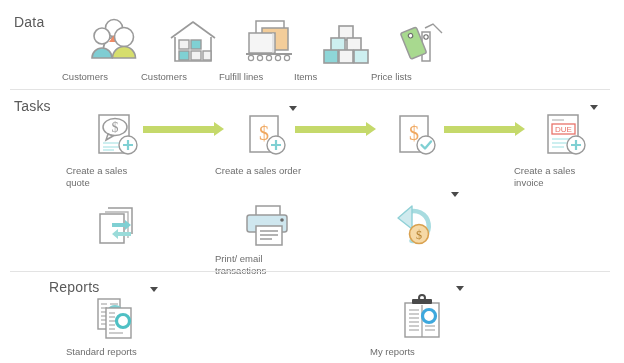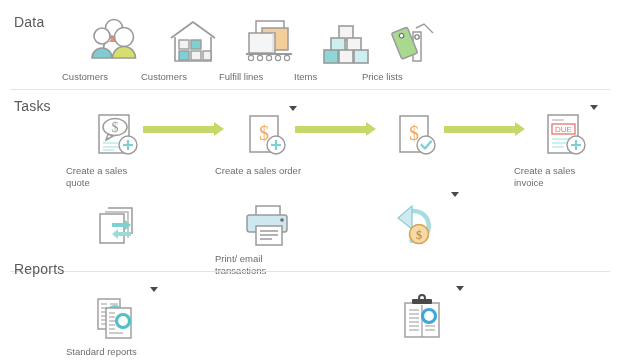--- a/index.html
+++ b/index.html
@@ -127,21 +127,21 @@
           <rect x="9" y="18" width="14" height="14" fill="#cdeff0" stroke="#9a9a9a" stroke-width="1.6"></rect>
           <rect x="25" y="18" width="14" height="14" fill="#f4f4f4" stroke="#9a9a9a" stroke-width="1.6"></rect>
           <rect x="2" y="30" width="14" height="13" fill="#8ed6d8" stroke="#9a9a9a" stroke-width="1.6"></rect>
           <rect x="17" y="30" width="14" height="13" fill="#f4f4f4" stroke="#9a9a9a" stroke-width="1.6"></rect>
           <rect x="32" y="30" width="14" height="13" fill="#cdeff0" stroke="#9a9a9a" stroke-width="1.6"></rect>
         </svg>
       </div>
       <div class="label">Items</div>
     </div>
 
-    <div class="tile" style="left:362px;top:10px;">
+    <div class="tile" style="left:371px;top:10px;">
       <div class="icon-wrap">
         <svg width="52" height="50" viewBox="0 0 52 50">
           <path d="M28 12 l8 -4 l9 9" fill="none" stroke="#9a9a9a" stroke-width="1.4"></path>
           <path d="M25 16 L33 16 L33 45 L25 45 Z" fill="#ffffff" stroke="#9a9a9a" stroke-width="1.5"></path>
           <g transform="rotate(-22 22 26)">
             <rect x="8" y="11" width="17" height="28" rx="2" fill="#a8d98f" stroke="#9a9a9a" stroke-width="1.5"></rect>
             <circle cx="16.5" cy="17" r="2.2" fill="#ffffff" stroke="#6d6d6d" stroke-width="1.1"></circle>
           </g>
           <circle cx="29" cy="21" r="2.2" fill="#ffffff" stroke="#6d6d6d" stroke-width="1.1"></circle>
         </svg>
@@ -249,21 +249,21 @@
           <circle cx="27" cy="32" r="9.5" fill="#f6d9a6" stroke="#d9a14f" stroke-width="1.6"></circle>
           <text x="27" y="37" font-family="'Liberation Serif', serif" font-size="12" fill="#b4802f" text-anchor="middle">$</text>
         </svg>
         <span class="caret" style="right:10px;top:0px;"></span>
       </div>
     </div>
   </div>
 
   <div class="section">
     <div class="divider" style="top:271px;"></div>
-    <div class="section-title" style="top:261px;">Reports</div>
+    <div class="section-title" style="top:279px;margin-left:35px;">Reports</div>
 
     <div class="tile" style="left:66px;top:285px;">
       <div class="icon-wrap">
         <svg width="50" height="46" viewBox="0 0 50 46">
           <rect x="5" y="4" width="22" height="30" fill="#ffffff" stroke="#9a9a9a" stroke-width="1.4"></rect>
           <path d="M8 9 H14 M8 13 H14 M8 17 H14 M8 21 H14 M8 25 H14 M8 29 H14" stroke="#9a9a9a" stroke-width="1.2"></path>
           <path d="M17 9 H25 M17 13 H25" stroke="#9a9a9a" stroke-width="1.2"></path>
           <path d="M16 15 a7 7 0 0 1 12 0" fill="none" stroke="#7fd0d3" stroke-width="3"></path>
           <rect x="13" y="13" width="25" height="30" fill="#ffffff" stroke="#9a9a9a" stroke-width="1.4"></rect>
           <path d="M16 18 H22 M16 22 H22 M16 26 H22 M16 30 H22 M16 34 H22 M16 38 H30" stroke="#9a9a9a" stroke-width="1.2"></path>
@@ -280,16 +280,17 @@
           <rect x="7" y="8" width="34" height="34" fill="#ffffff" stroke="#9a9a9a" stroke-width="1.4"></rect>
           <rect x="14" y="4" width="20" height="5" rx="1" fill="#4a4a4a"></rect>
           <circle cx="24" cy="3" r="3" fill="none" stroke="#4a4a4a" stroke-width="2"></circle>
           <path d="M24 10 V42" stroke="#9a9a9a" stroke-width="1.2"></path>
           <path d="M11 15 H21 M11 19 H21 M11 23 H21 M11 27 H21 M11 31 H21 M11 35 H21" stroke="#9a9a9a" stroke-width="1.2"></path>
           <circle cx="31" cy="21" r="6.5" fill="#ffffff" stroke="#3ea8dd" stroke-width="3.2"></circle>
           <path d="M27 31 H37 M27 35 H37" stroke="#9a9a9a" stroke-width="1.2"></path>
         </svg>
         <span class="caret" style="right:10px;top:1px;"></span>
       </div>
+      <div class="label">My reports</div>
     </div>
   </div>
 
 </div>
 
 </body></html>

